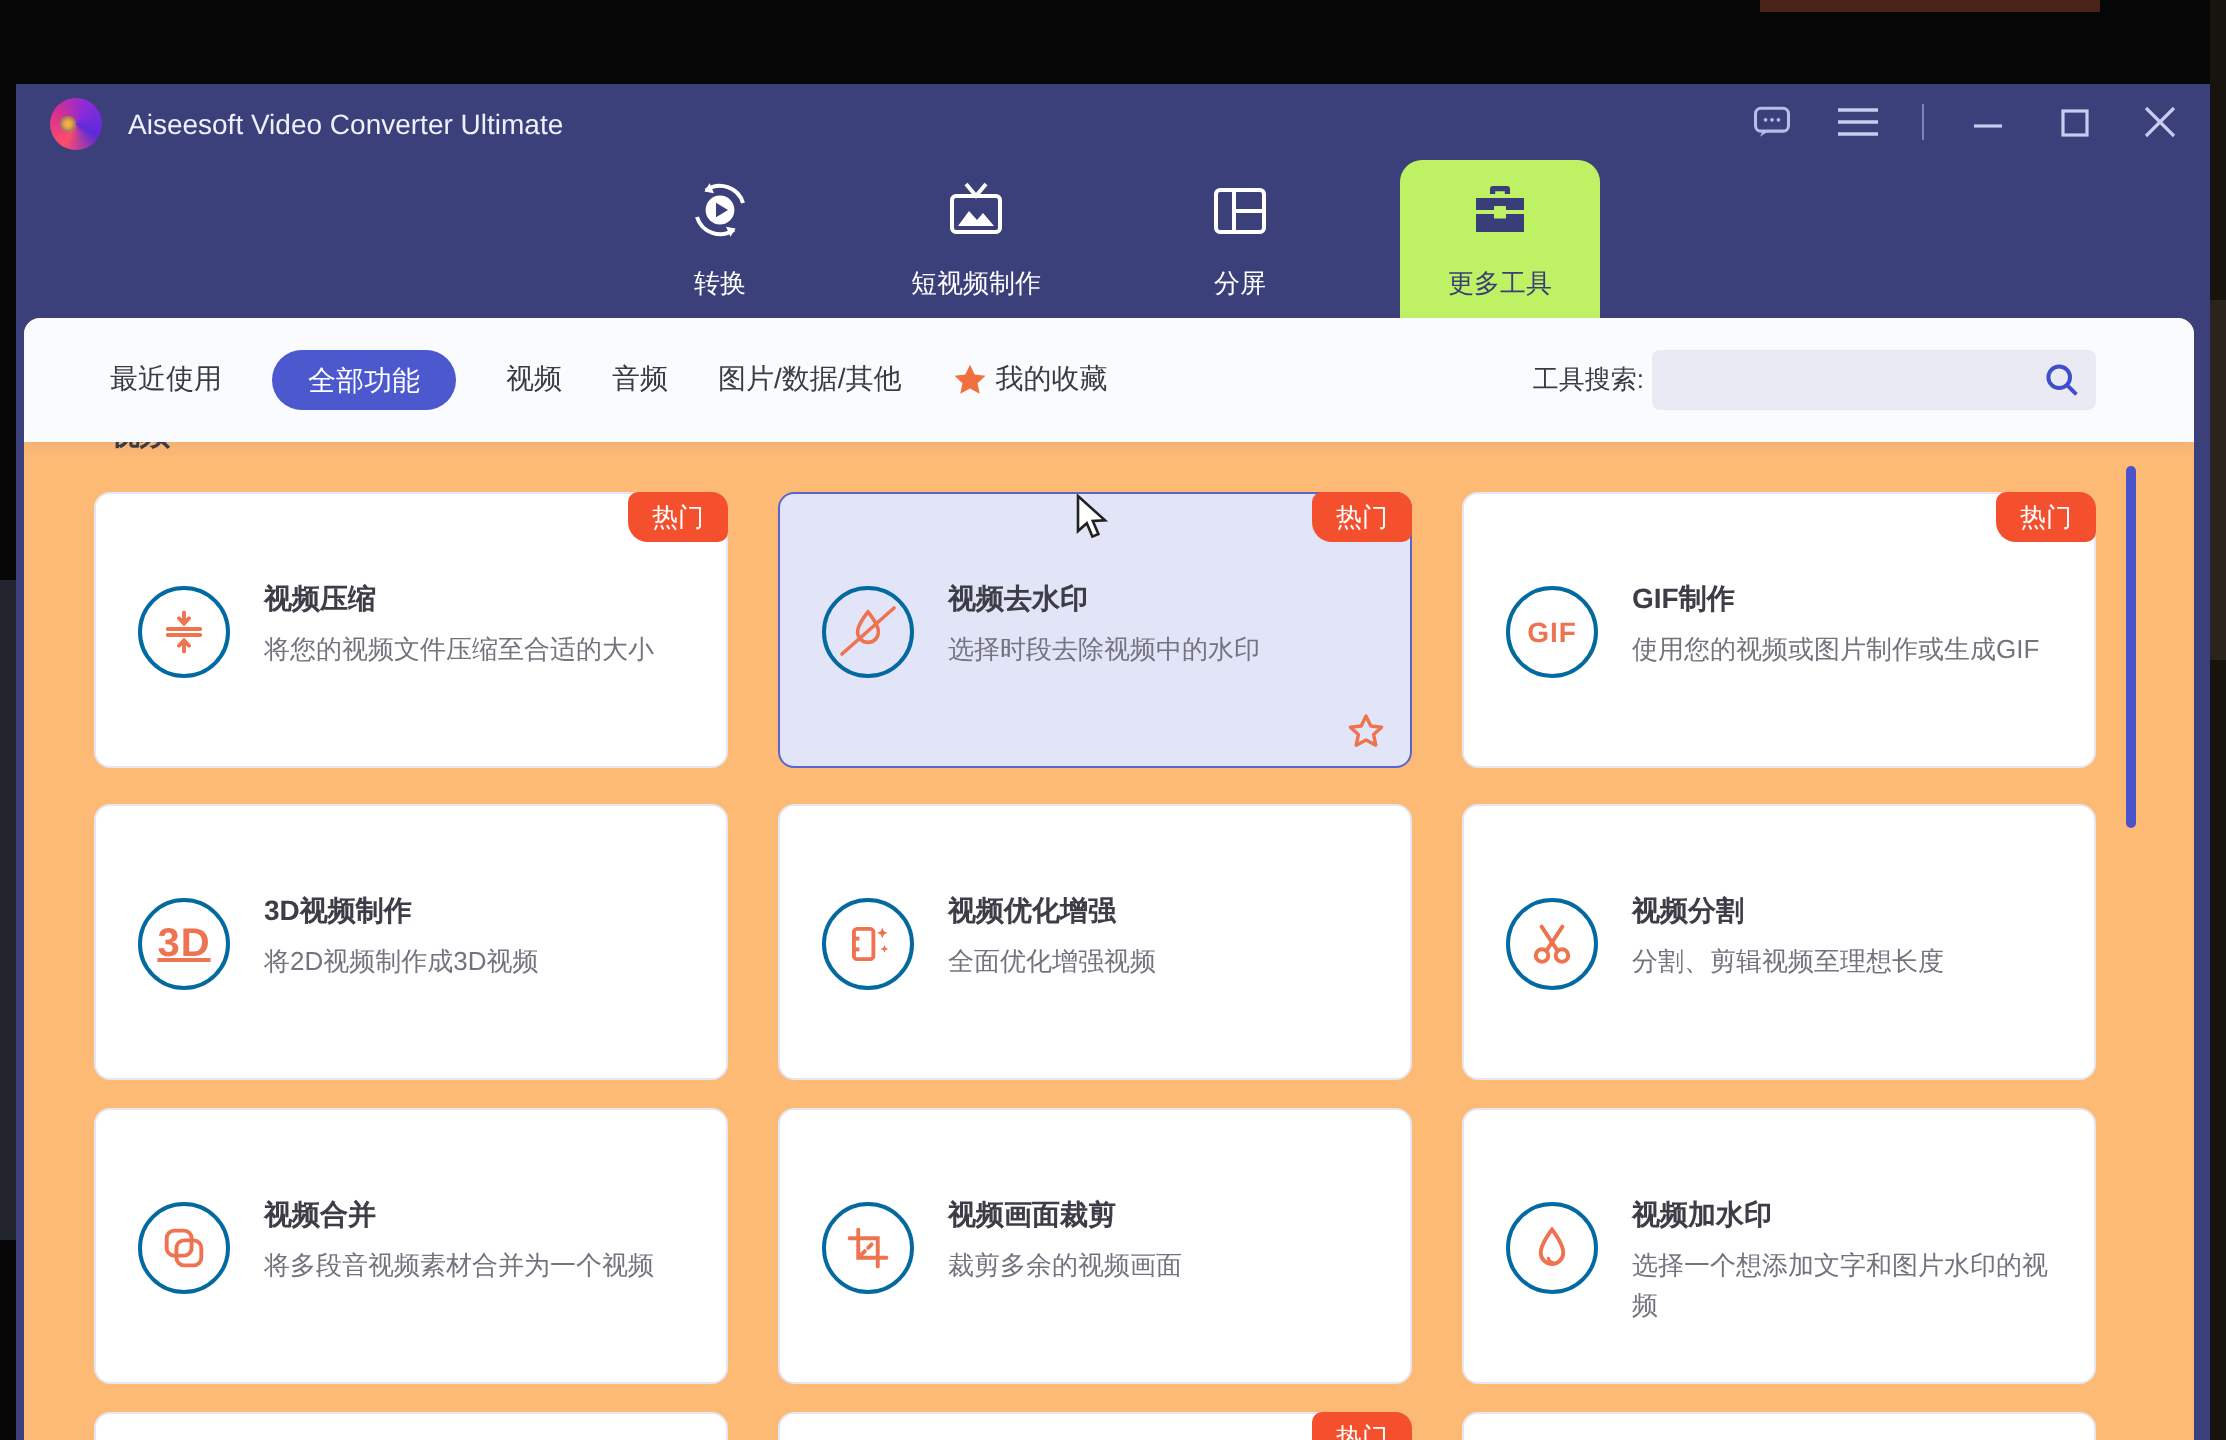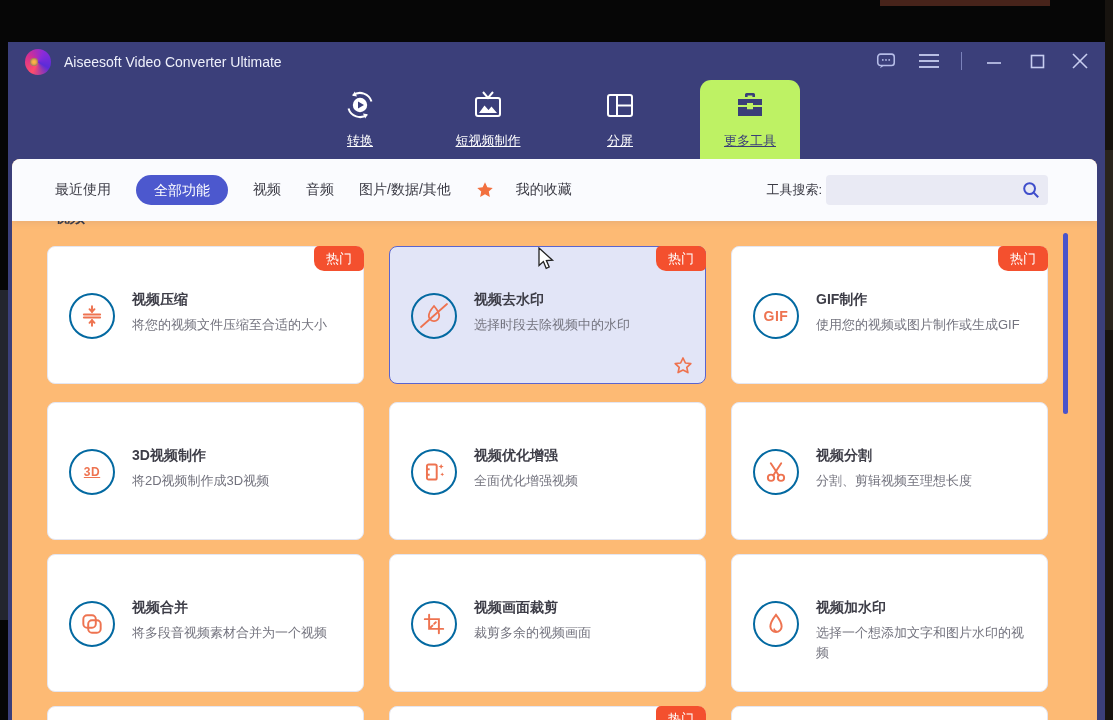--- a/index.html
+++ b/index.html
@@ -21,35 +21,35 @@
   .win-controls { position:absolute; right:14px; top:0; height:38px; display:flex;
     align-items:center; gap:21px; }
   .wc { width:22px; height:22px; display:flex; align-items:center; justify-content:center; cursor:default; }
   .wc svg { display:block; }
   .wc-divider { width:1px; height:18px; background:#7b82bb; }
 
   
   .nav-tabs { position:absolute; left:0; top:38px; width:100%; height:79px; }
   .nav-tab { position:absolute; top:0; width:100px; height:79px; display:flex; flex-direction:column;
     align-items:center; justify-content:center; gap:7px; color:#ffffff; cursor:pointer; }
-  .nav-tab .tab-label { font-size:13px;text-decoration:underline; }
+  .nav-tab .tab-label { font-size:13px; }
   .nav-tab.active { background:#bef264; border-radius:11px 11px 0 0; color:#3a3e78; }
 
   
   .content-wrap { position:absolute; left:4px; right:8px; top:117px; bottom:12px;
     background:#fdba74; border-radius:8px 8px 0 0; overflow:hidden; }
 
   
   .filter-bar { position:absolute; left:0; top:0; width:100%; height:62px; background:#fafbfe;
     box-shadow:0 2px 6px rgba(70,75,140,.10); z-index:3; display:flex; align-items:center;
     padding-left:43px; gap:25px; }
   .filter-item { font-size:14px; color:#3b3b45; cursor:pointer; white-space:nowrap; }
   .filter-pill { background:#4c58ce; color:#fff; height:30px; line-height:30px; padding:0 18px;
     border-radius:15px; }
-  .fav-filter { display:flex; align-items:center; gap:22px; }
+  .fav-filter { display:flex; align-items:center; gap:4px; }
   .search-group { position:absolute; right:49px; top:16px; display:flex; align-items:center; gap:4px; }
   .search-label { font-size:13px; color:#3b3b45; }
   .search-box { position:relative; width:222px; height:30px; }
   .search-input { width:100%; height:100%; border:none; background:#e9eaf4; border-radius:4px;
     padding:0 32px 0 10px; font-size:13px; color:#333; outline:none; }
   .search-btn { position:absolute; right:7px; top:5px; width:20px; height:20px; cursor:pointer; }
 
   
   .section-clip { position:absolute; left:43px; top:62px; height:9px; overflow:hidden; z-index:2; }
   .section-clip span { display:block; margin-top:-13px; font-size:15px; font-weight:bold; color:#3b3b45; }
@@ -243,21 +243,21 @@
       <span class="hot-badge">热门</span>
       <span class="icon-circle">
         <span class="icon-text">GIF</span>
       </span>
       <div class="card-title">GIF制作</div>
       <div class="card-desc">使用您的视频或图片制作或生成GIF</div>
     </div>
 
     <div class="card" style="left:35px;top:243px;">
       <span class="icon-circle">
-        <span class="icon-text" style="font-size:12px;text-decoration:underline;">3D</span>
+        <span class="icon-text" style="font-size:20px;text-decoration:underline;">3D</span>
       </span>
       <div class="card-title">3D视频制作</div>
       <div class="card-desc">将2D视频制作成3D视频</div>
     </div>
 
     <div class="card" style="left:719px;top:243px;">
       <span class="icon-circle">
         <svg width="26" height="26" viewBox="0 0 24 24" fill="none" stroke="#ee7350" stroke-width="1.8" stroke-linecap="round">
           <line x1="7.2" y1="4" x2="14.6" y2="15.2"></line>
           <line x1="16.8" y1="4" x2="9.4" y2="15.2"></line>

